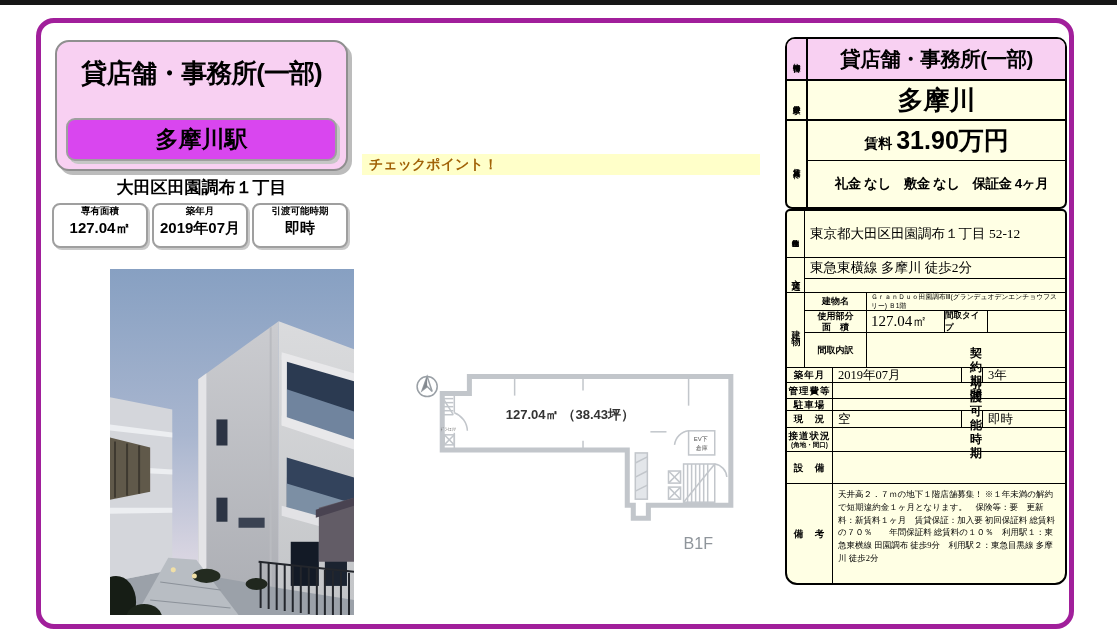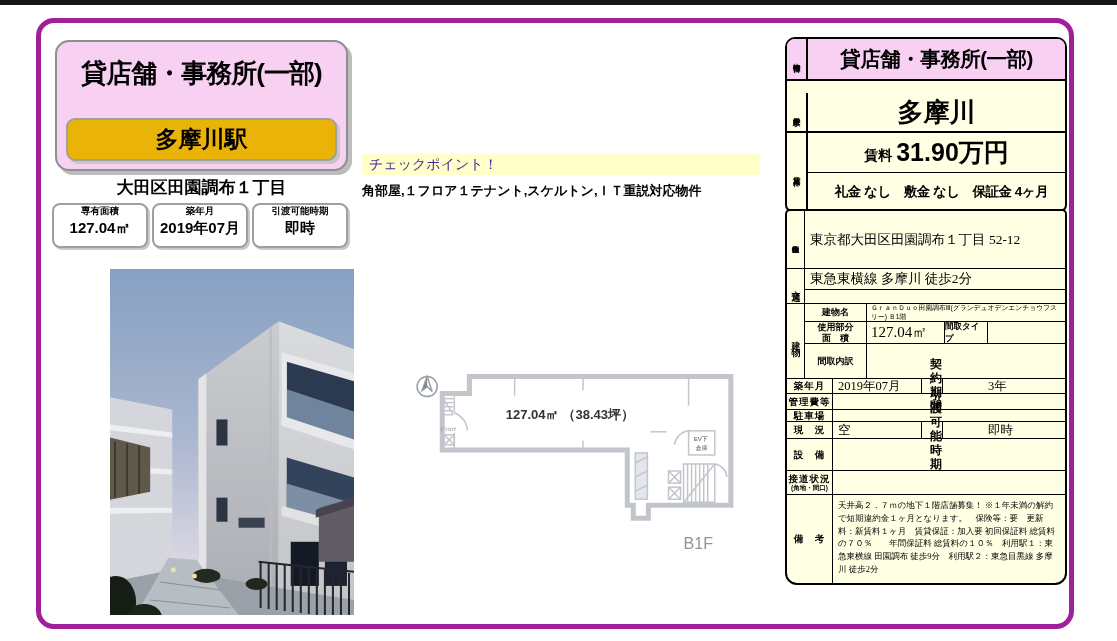--- a/index.html
+++ b/index.html
@@ -9,57 +9,57 @@
   .sheet { position:absolute; left:36px; top:18px; width:1038px; height:611px;
     border:5px solid #a11f9b; border-radius:18px; background:#fff; }
 
   
   .titlebox { position:absolute; left:14px; top:17px; width:293px; height:131px;
     background:#f8d0f2; border:2px solid #8f8f8f; border-radius:14px;
     box-shadow:4px 4px 0 #bcbcbc; }
   .titlebox .ptype { display:block; text-align:center; margin-top:14px;
     font-size:26px; font-weight:bold; letter-spacing:-1px; }
   .stationbox { position:absolute; left:9px; right:9px; bottom:8px; height:43px;
-    background:#eab308; border:2px solid #9f9f9f; border-radius:9px;
+    background:#d946ef; border:2px solid #9f9f9f; border-radius:9px;
     box-shadow:3px 3px 0 #c6c6c6; display:flex; align-items:center; justify-content:center;
     font-size:23px; font-weight:bold; }
   .addr { position:absolute; left:14px; top:153px; width:293px; text-align:center;
     font-size:17px; font-weight:bold; }
   .inforow { position:absolute; left:11px; top:180px; display:flex; gap:4px; }
   .ibox { width:96px; height:45px; background:#fff; border:2px solid #9f9f9f;
     border-radius:8px; box-shadow:2px 2px 0 #c9c9c9; text-align:center; padding-top:0; }
   .ibox .il { font-size:9.5px; font-weight:bold; display:block; }
   .ibox .iv { font-size:15px; font-weight:bold; display:block; margin-top:1px; }
   .photo { position:absolute; left:69px; top:246px; width:244px; height:346px; }
   .photo svg { width:100%; height:100%; display:block; }
 
   
   .headline { position:absolute; left:316px; top:33px; font-size:30px; font-weight:bold; letter-spacing:1px; }
   .checkbar { position:absolute; left:321px; top:131px; width:398px; height:21px;
     background:#ffffc9; display:flex; align-items:center; padding-left:7px; }
-  .checkbar span { color:#4c1d95; font-weight:normal; font-size:14px; }
+  .checkbar span { color:#a16207; font-weight:bold; font-size:14px; }
   .checktext { position:absolute; left:321px; top:159px; font-size:13px; font-weight:bold; }
   .floorplan { position:absolute; left:358px; top:337px; width:362px; height:212px; }
   .floorplan svg { width:100%; height:100%; display:block; }
 
   
   .stable { position:absolute; left:744px; top:14px; width:282px;
     border:2px solid #000; border-radius:10px 10px 7px 7px; overflow:hidden; background:#ffffe4; }
   .srow { display:flex; border-bottom:2px solid #000; }
   .srow:last-child { border-bottom:none; }
   .slbl { width:21px; border-right:2px solid #000; display:flex; align-items:center; justify-content:center; }
   .slbl span { writing-mode:vertical-rl; text-orientation:upright; font-size:7.5px;
     font-weight:bold; letter-spacing:1px; line-height:1; }
   .srow-type { height:42px; background:#f8d0f2; }
   .srow-type .sval { flex:1; display:flex; align-items:center; justify-content:center;
     font-size:20.5px; font-weight:bold; letter-spacing:-0.5px; }
-  .srow-sta { height:40px;margin-top:12px; }
+  .srow-sta { height:40px; }
   .srow-sta .sval { flex:1; display:flex; align-items:center; justify-content:center;
     font-size:26px; font-weight:bold; }
-  .srow-terms { height:77px; }
+  .srow-terms { height:86px; }
   .scol { flex:1; display:flex; flex-direction:column; }
   .srent { height:40px; border-bottom:1.5px solid #000; display:flex; align-items:center; justify-content:center; }
   .srent .rl { font-size:14px; font-weight:bold; margin-right:4px; margin-top:6px; }
   .srent .rv { font-size:25px; font-weight:bold; }
   .sterms { flex:1; display:flex; align-items:center; justify-content:center;
     font-size:13.5px; font-weight:bold; letter-spacing:-0.5px;padding-left:10px; }
 
   
   .dtable { position:absolute; left:744px; top:186px; width:282px; height:376px;
     border:2px solid #000; border-radius:5px 5px 12px 12px; background:#ffffe4;
@@ -90,21 +90,21 @@
   .dlbl { width:46px; border-right:1.5px solid #000; display:flex; flex-direction:column;
     align-items:center; justify-content:center; font-size:9.5px; font-weight:bold;
     letter-spacing:1px; text-align:center; line-height:1.2; flex-shrink:0; }
   .dlbl .sub { font-size:6.5px; letter-spacing:0; }
   .dv { flex:1; display:flex; align-items:center; padding:0 5px;
     font-family:"Liberation Serif","DejaVu Serif",serif; font-size:12.5px; }
   .dml { width:22px; border-left:1.5px solid #000; border-right:1.5px solid #000;
     display:flex; align-items:center; justify-content:center; text-align:right;
     font-size:12px; font-weight:bold; line-height:1.15; flex-shrink:0; }
   .dv2 { width:82px; display:flex; align-items:center; padding:0 5px;
-    font-family:"Liberation Serif","DejaVu Serif",serif; font-size:12.5px; flex-shrink:0;margin-left:40px; }
+    font-family:"Liberation Serif","DejaVu Serif",serif; font-size:12.5px; flex-shrink:0; }
   .remarks { display:block; font-size:8.5px; line-height:1.5; padding:4px 5px; }
 </style>
 </head>
 <body>
 
 <div class="topbar"></div>
 
 <div class="sheet">
 
   <div class="titlebox">
@@ -199,21 +199,20 @@
       <ellipse cx="96" cy="306" rx="14" ry="7" fill="#232b20"></ellipse>
       <ellipse cx="146" cy="314" rx="11" ry="6" fill="#20271e"></ellipse>
       <circle cx="63" cy="300" r="2.5" fill="#f0dfa6"></circle>
       <circle cx="84" cy="306" r="2.5" fill="#f0dfa6"></circle>
     </svg>
   </div>
 
   <div class="checkbar">
     <span>チェックポイント！</span>
   </div>
-  <div class="checktext">角部屋,１フロア１テナント,スケルトン,ＩＴ重説対応物件</div>
 
   <div class="floorplan">
     <svg viewBox="0 0 360 210">
       <g fill="#ffffff" stroke="#c2c6cb" stroke-width="5">
         <path d="M70,16 H330 V144 H248 V157 H233 V144 H227 V89 H43 V33 H70 Z"></path>
       </g>
       <g stroke="#c2c6cb" stroke-width="1.5" fill="none">
         <path d="M70,16 H330 V144 H248 V157 H233 V144 H227 V89 H43 V33 H70 Z"></path>
         <line x1="55" y1="33" x2="55" y2="52"></line>
           <line x1="55" y1="72" x2="55" y2="89"></line>
@@ -287,21 +286,21 @@
           <span class="rl">賃料</span>
           <span class="rv">31.90万円</span>
         </div>
         <div class="sterms">礼金 なし　敷金 なし　保証金 4ヶ月</div>
       </div>
     </div>
   </div>
 
   <div class="dtable">
 
-    <div class="dr" style="height:58px">
+    <div class="dr" style="height:47px">
       <div class="dlblv">
         <span class="f7">物件所在地</span>
       </div>
       <div class="dval">東京都大田区田園調布１丁目 52-12</div>
     </div>
 
     <div class="dr" style="height:35px">
       <div class="dlblv">
         <span class="f9s">交通</span>
       </div>
@@ -353,32 +352,32 @@
       <div class="dv"></div>
     </div>
 
     <div class="dr" style="height:17px">
       <div class="dlbl">現　況</div>
       <div class="dv">空</div>
       <div class="dml">引渡可能時期</div>
       <div class="dv2">即時</div>
     </div>
 
-    <div class="dr" style="height:32px">
-      <div class="dlbl">設　備</div>
-      <div class="dv"></div>
-    </div>
-
     <div class="dr" style="height:24px">
       <div class="dlbl">
         <span>接道状況</span>
         <span class="sub">(角地・間口)</span>
       </div>
       <div class="dv"></div>
     </div>
 
+    <div class="dr" style="height:32px">
+      <div class="dlbl">設　備</div>
+      <div class="dv"></div>
+    </div>
+
     <div class="dr" style="flex:1">
       <div class="dlbl">備　考</div>
       <div class="dv remarks">天井高２．７ｍの地下１階店舗募集！ ※１年未満の解約で短期違約金１ヶ月となります。　保険等：要　更新料：新賃料１ヶ月　賃貸保証：加入要 初回保証料 総賃料の７０％　　年間保証料 総賃料の１０％　利用駅１：東急東横線 田園調布 徒歩9分　利用駅２：東急目黒線 多摩川 徒歩2分</div>
     </div>
 
   </div>
 </div>
 
 </body></html>

